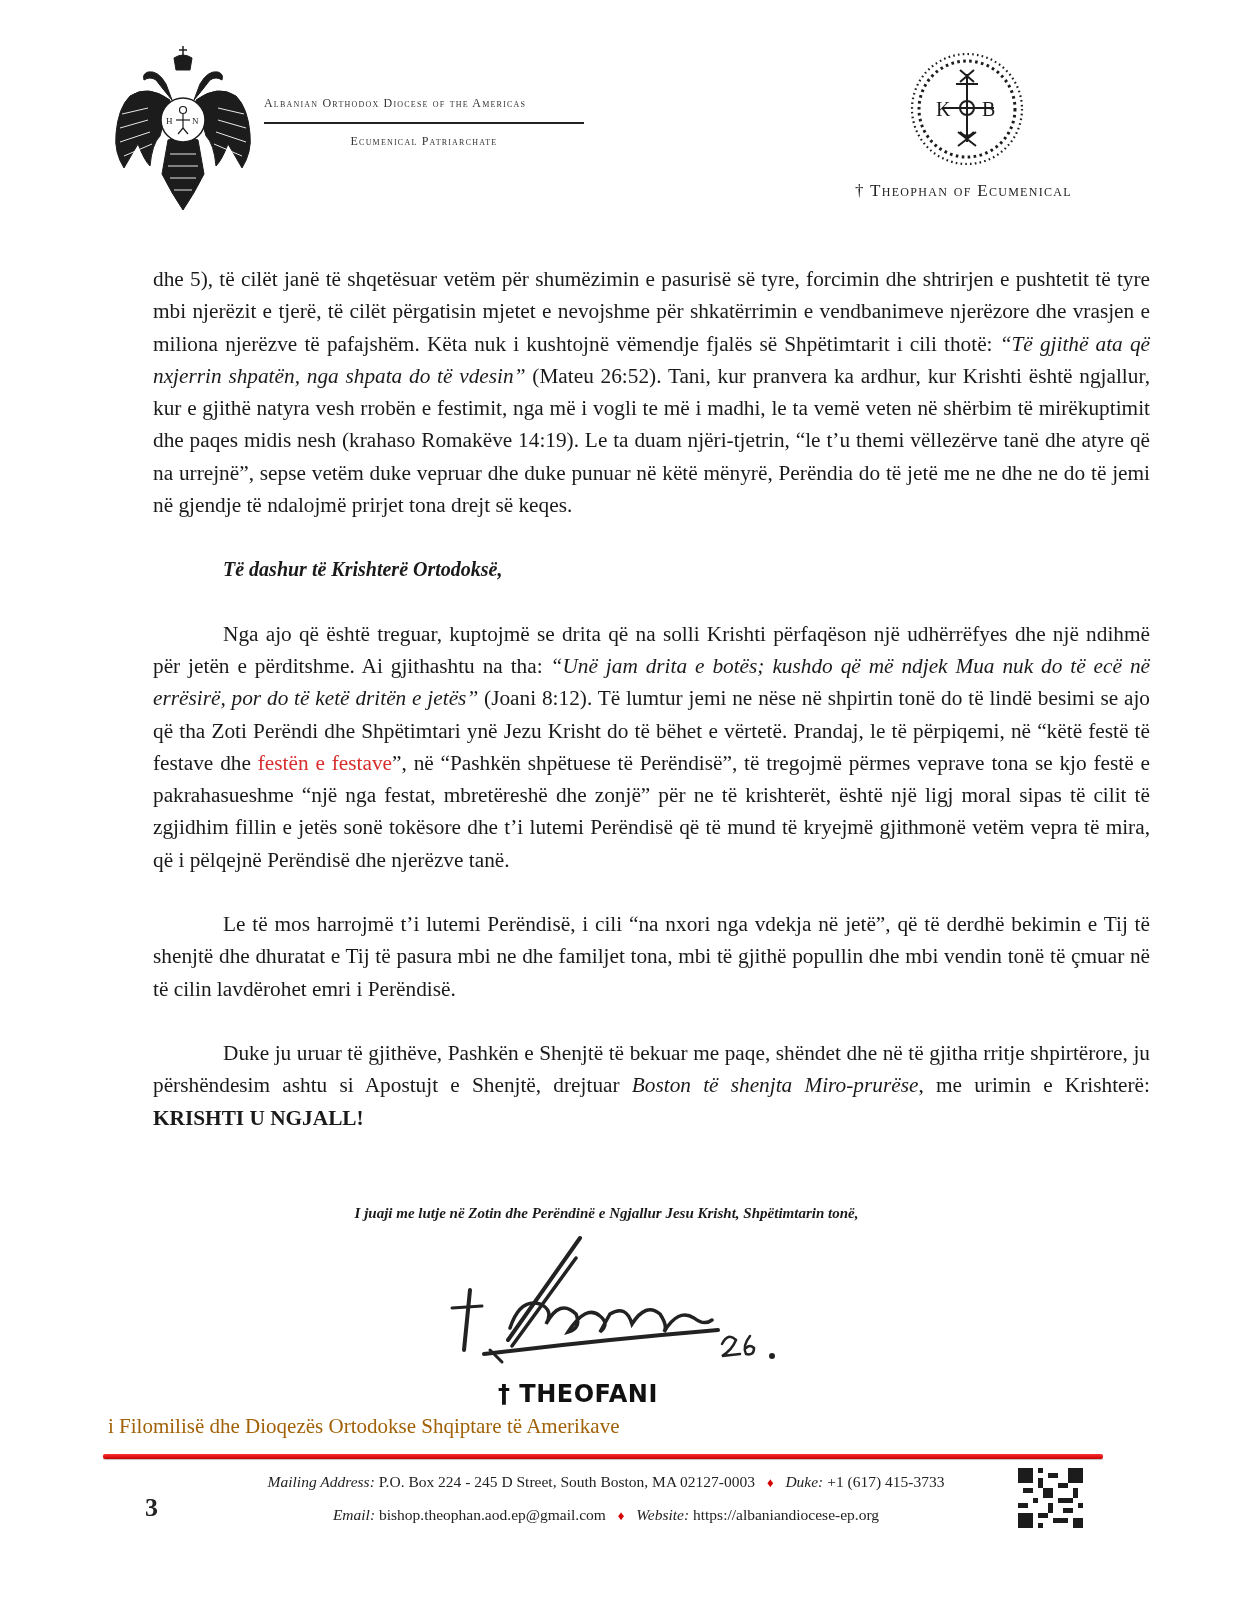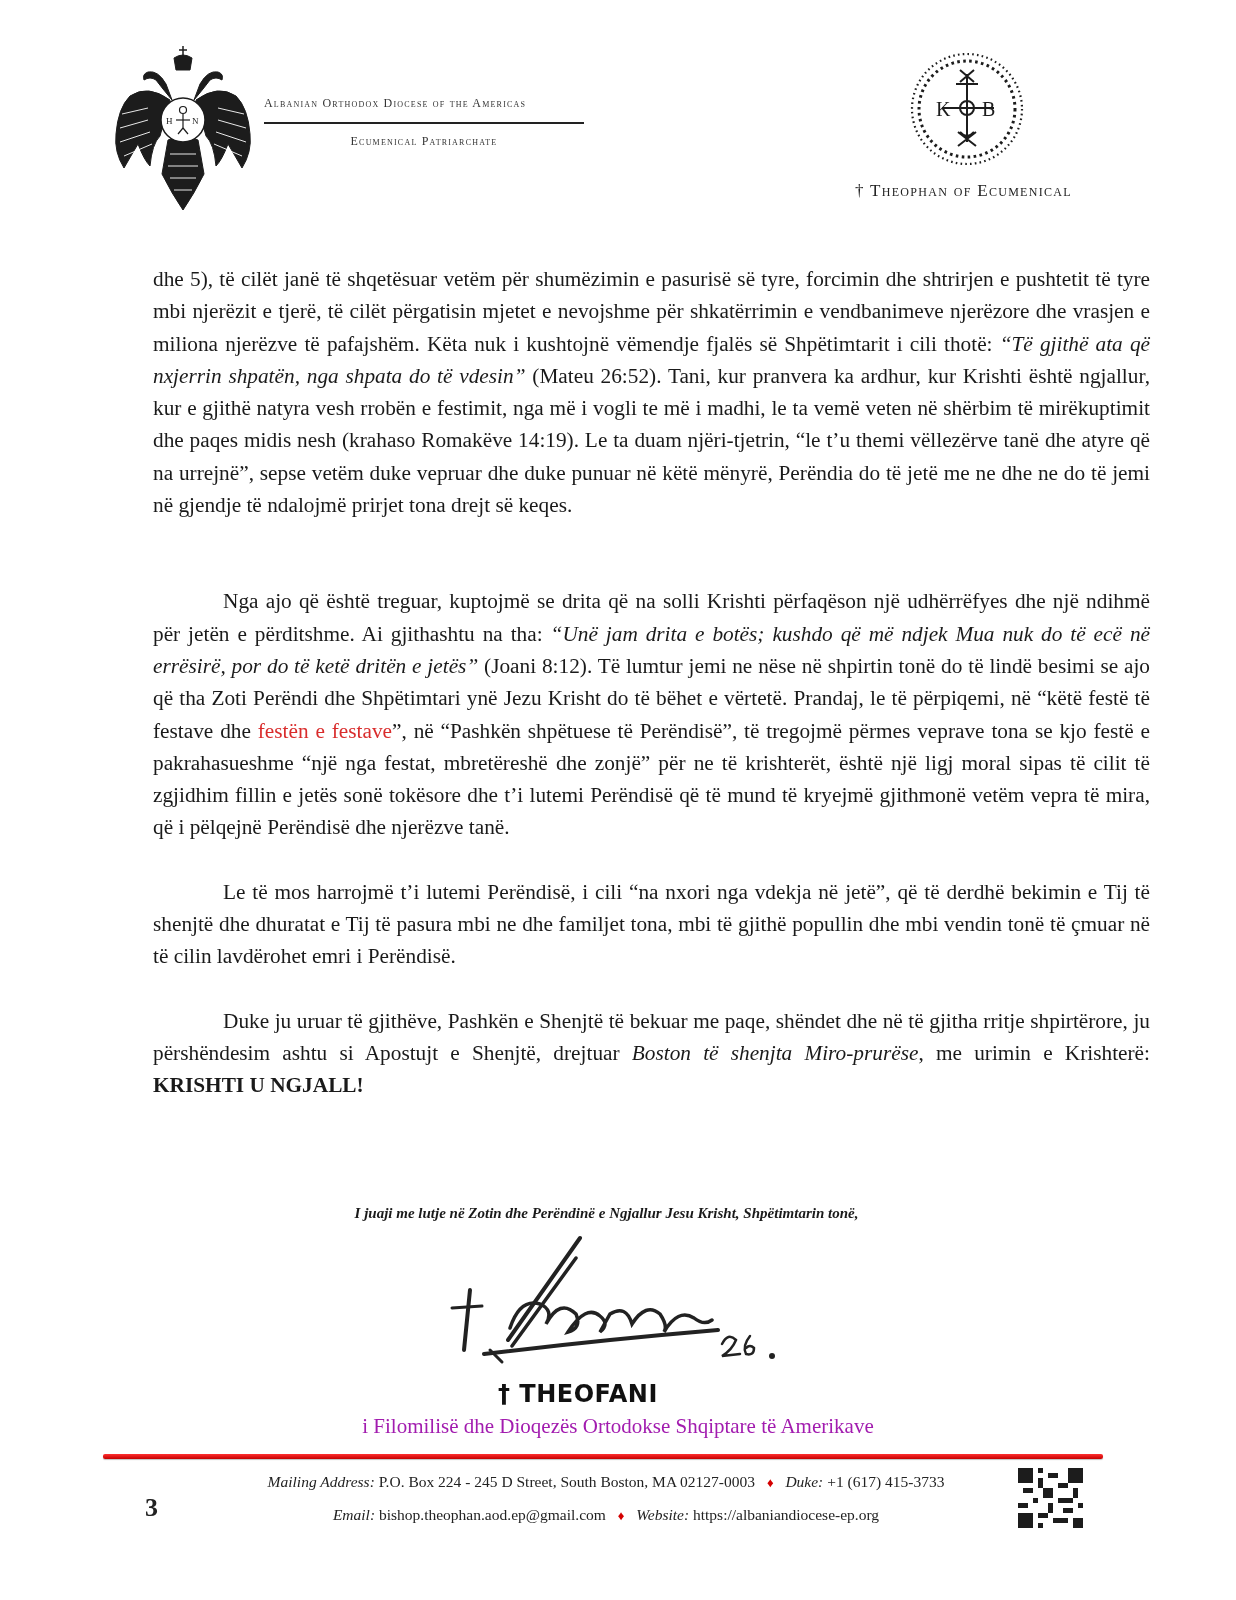--- a/index.html
+++ b/index.html
@@ -21,21 +21,21 @@
   .indent { text-indent: 70px; }
   .gap { height: 32px; }
   .it { font-style: italic; }
   .b { font-weight: bold; }
   .red { color: #d92c2c; }
   .greeting { font-style: italic; font-weight: bold; padding-left: 70px; font-size: 20px; }
 
   #closing { left: 108px; top: 1205px; width: 997px; text-align: center; font-style: italic; font-weight: bold; font-size: 15px; }
   #signature { left: 450px; top: 1228px; width: 340px; height: 150px; }
   #sig-name { left: 498px; top: 1380px; font-family: "DejaVu Sans", sans-serif; font-weight: bold; font-size: 24px; letter-spacing: 0.5px; color: #111; }
-  #sig-role { left: 108px; top: 1414px; width: 1020px; text-align: center; font-size: 21px; color: #a21caf; }
+  #sig-role { left: 108px; top: 1414px; width: 1020px; font-size: 21px; color: #a16207; }
 
   
   #footer-rule { left: 103px; top: 1454px; width: 1000px; height: 5px; background: linear-gradient(#ff3030, #c40000); border-radius: 2px; box-shadow: 0 1px 1px rgba(0,0,0,0.25); }
   #page-num { left: 145px; top: 1493px; font-size: 26px; font-weight: bold; color: #222; }
   .foot-line { font-size: 15.5px; color: #222; white-space: nowrap; text-align: center; }
   #foot-1 { left: 206px; top: 1473px; width: 800px; }
   #foot-2 { left: 206px; top: 1506px; width: 800px; }
   .diamond { color: #d40000; margin: 0 8px; font-size: 13px; }
   #qr { left: 1018px; top: 1467px; width: 65px; height: 62px; }
 </style>
@@ -102,20 +102,21 @@
   </svg>
 </div>
 
 <div id="bishop-title" class="abs">† Theophan of Ecumenical</div>
 
 <div id="body" class="abs">
   <p>
     <span>dhe 5), të cilët janë të shqetësuar vetëm për shumëzimin e pasurisë së tyre, forcimin dhe shtrirjen e pushtetit të tyre mbi njerëzit e tjerë, të cilët përgatisin mjetet e nevojshme për shkatërrimin e vendbanimeve njerëzore dhe vrasjen e miliona njerëzve të pafajshëm. Këta nuk i kushtojnë vëmendje fjalës së Shpëtimtarit i cili thotë: </span><span class="it">“Të gjithë ata që nxjerrin shpatën, nga shpata do të vdesin”</span><span> (Mateu 26:52). Tani, kur pranvera ka ardhur, kur Krishti është ngjallur, kur e gjithë natyra vesh rrobën e festimit, nga më i vogli te më i madhi, le ta vemë veten në shërbim të mirëkuptimit dhe paqes midis nesh (krahaso Romakëve 14:19). Le ta duam njëri-tjetrin, “le t’u themi vëllezërve tanë dhe atyre që na urrejnë”, sepse vetëm duke vepruar dhe duke punuar në këtë mënyrë, Perëndia do të jetë me ne dhe ne do të jemi në gjendje të ndalojmë prirjet tona drejt së keqes.</span>
   </p>
   <div class="gap"></div>
+  <p class="greeting">Të dashur të Krishterë Ortodoksë,</p>
   <div class="gap"></div>
   <p class="indent">
     <span>Nga ajo që është treguar, kuptojmë se drita që na solli Krishti përfaqëson një udhërrëfyes dhe një ndihmë për jetën e përditshme. Ai gjithashtu na tha: </span><span class="it">“Unë jam drita e botës; kushdo që më ndjek Mua nuk do të ecë në errësirë, por do të ketë dritën e jetës”</span><span> (Joani 8:12). Të lumtur jemi ne nëse në shpirtin tonë do të lindë besimi se ajo që tha Zoti Perëndi dhe Shpëtimtari ynë Jezu Krisht do të bëhet e vërtetë. Prandaj, le të përpiqemi, në “këtë festë të festave dhe </span><span class="red">festën e festave</span><span>”, në “Pashkën shpëtuese të Perëndisë”, të tregojmë përmes veprave tona se kjo festë e pakrahasueshme “një nga festat, mbretëreshë dhe zonjë” për ne të krishterët, është një ligj moral sipas të cilit të zgjidhim fillin e jetës sonë tokësore dhe t’i lutemi Perëndisë që të mund të kryejmë gjithmonë vetëm vepra të mira, që i pëlqejnë Perëndisë dhe njerëzve tanë.</span>
   </p>
   <div class="gap"></div>
   <p class="indent">Le të mos harrojmë t’i lutemi Perëndisë, i cili “na nxori nga vdekja në jetë”, që të derdhë bekimin e Tij të shenjtë dhe dhuratat e Tij të pasura mbi ne dhe familjet tona, mbi të gjithë popullin dhe mbi vendin tonë të çmuar në të cilin lavdërohet emri i Perëndisë.</p>
   <div class="gap"></div>
   <p class="indent">
     <span>Duke ju uruar të gjithëve, Pashkën e Shenjtë të bekuar me paqe, shëndet dhe në të gjitha rritje shpirtërore, ju përshëndesim ashtu si Apostujt e Shenjtë, drejtuar </span><span class="it">Boston të shenjta Miro-prurëse</span><span>, me urimin e Krishterë: </span><span class="b">KRISHTI U NGJALL!</span>
   </p>

